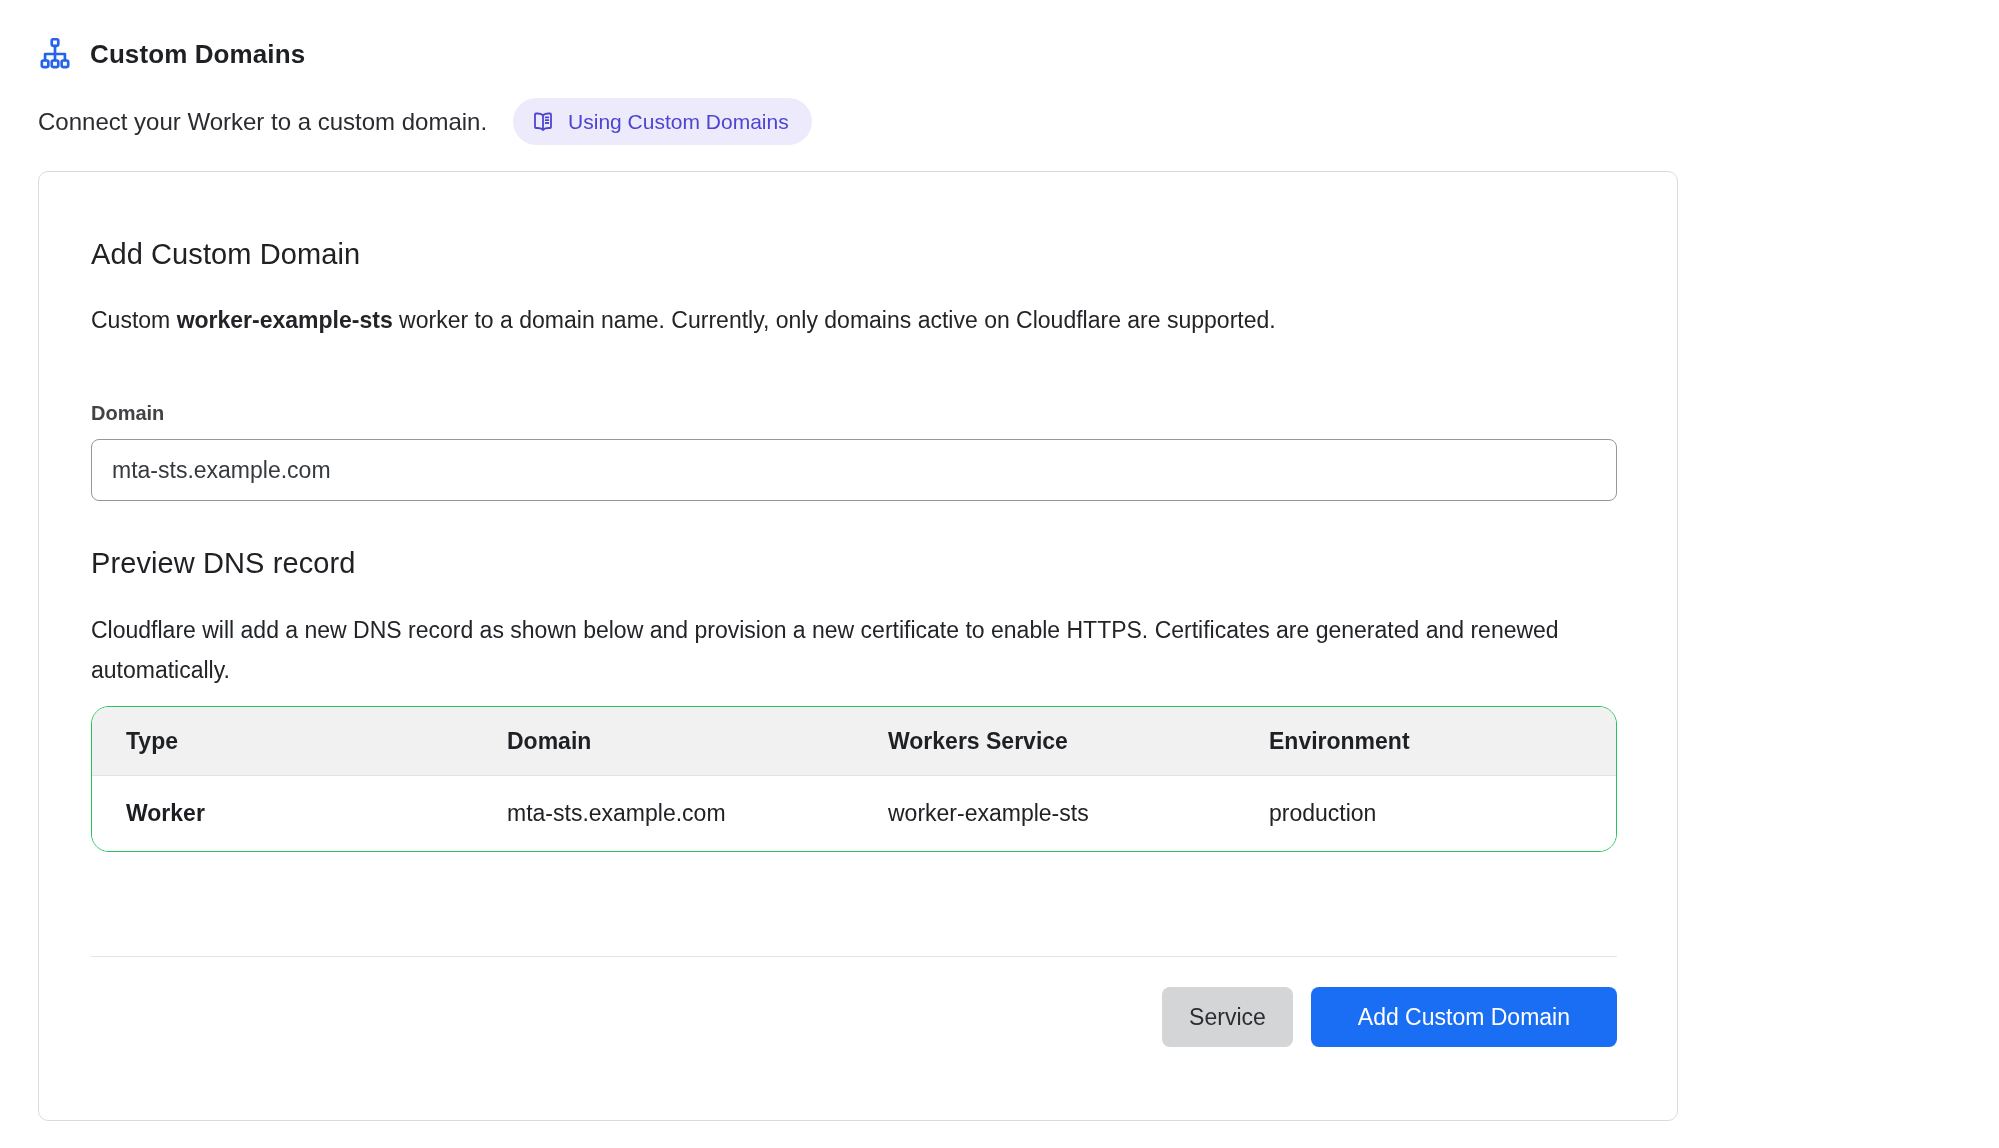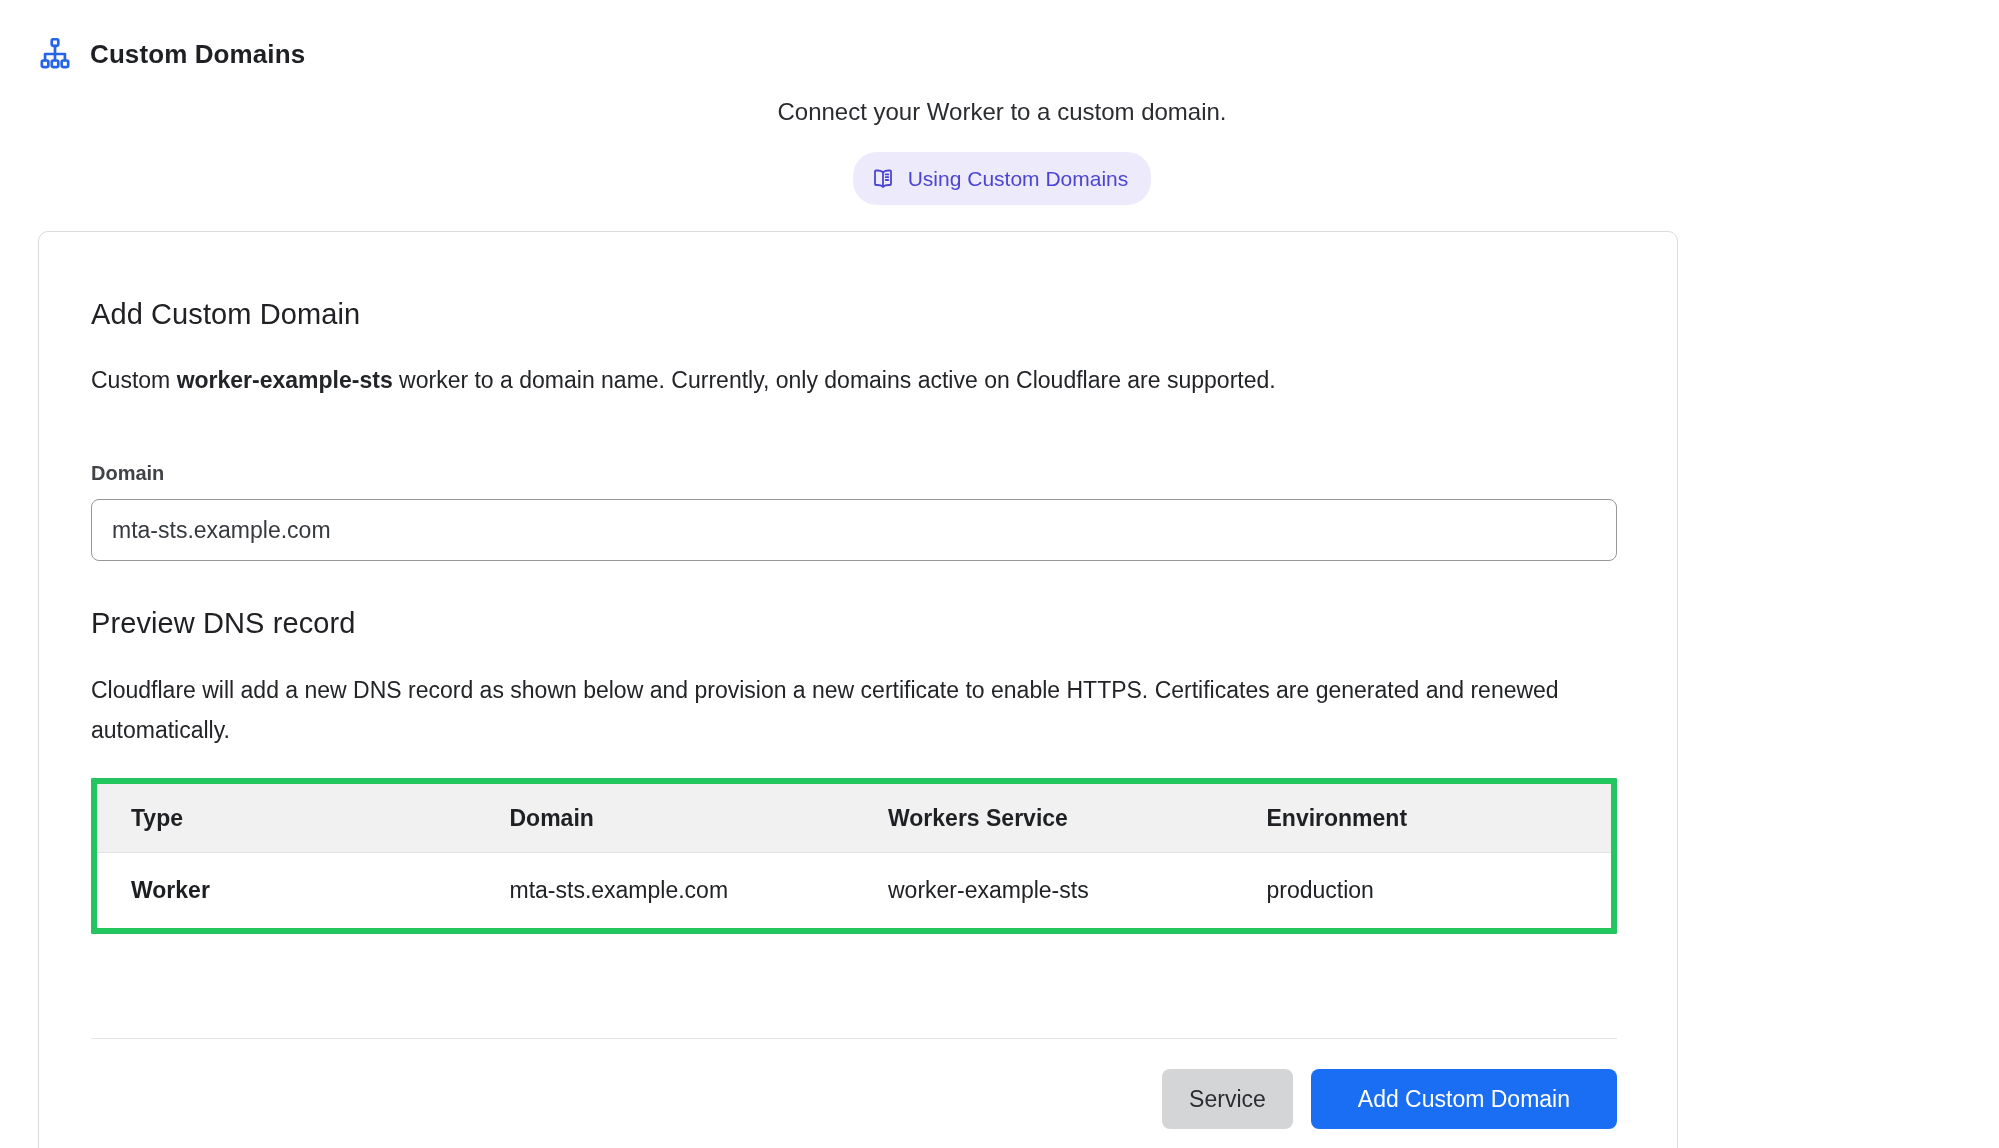--- a/index.html
+++ b/index.html
@@ -11,26 +11,26 @@
     -webkit-font-smoothing: antialiased;
     overflow: hidden;
   }
   .page { padding: 32px 33px 0 38px; }
 
   
   .page-header { display: flex; align-items: center; gap: 18px; height: 44px; }
   .page-header .hier-icon { display: inline-flex; width: 34px; height: 34px; }
   .page-title { font-size: 26px; font-weight: 700; color: #1f2023; letter-spacing: .1px; }
 
-  .sub-row { display: flex; align-items: center; gap: 26px; margin-top: 22px; flex-direction: column; }
+  .sub-row { display: flex; align-items: center; gap: 26px; margin-top: 22px; }
   .sub-text { font-size: 24px; color: #2a2c2f; }
   .docs-badge {
     display: inline-flex; align-items: center; gap: 13px;
     background: #edeafb; border-radius: 24px;
-    height: 53px; padding: 0 23px 0 18px;
+    height: 47px; padding: 0 23px 0 18px;
     text-decoration: none; cursor: pointer;
   }
   .docs-badge .book-icon { display: inline-flex; width: 24px; height: 24px; }
   .docs-badge-label { font-size: 21px; font-weight: 500; color: #4c45d3; }
 
   
   .card {
     margin-top: 26px;
     width: 1640px; height: 950px;
     border: 1px solid #d9dbde; border-radius: 10px;
@@ -47,22 +47,22 @@
     border: 1px solid #95979a; border-radius: 8px;
     padding: 0 20px; font-size: 23px; color: #36393d;
     font-family: inherit; background: #fff; outline: none;
   }
 
   .preview-heading { margin-top: 46px; }
   .dns-desc { margin: 30px 0 0; max-width: 1472px; font-size: 23px; line-height: 40px; color: #222427; }
 
   
   .dns-table {
-    margin-top: 28px;
-    border: 6px solid #22c55e; border-radius: 1px;
+    margin-top: 16px;
+    border: 1px solid #22c55e; border-radius: 18px;
     overflow: hidden;
   }
   .t-row { display: grid; grid-template-columns: 1fr 1fr 1fr 1fr; align-items: center; }
   .t-head { background: #f1f1f2; height: 69px; border-bottom: 1px solid #e2e3e5; }
   .t-body { background: #ffffff; height: 75px; }
   .t-cell { padding-left: 34px; font-size: 23px; color: #202225; }
   .t-head .t-cell { font-weight: 600; color: #1e2023; }
   .cell-type { font-weight: 700; color: #1c1e21; }
 
   .divider { margin-top: 104px; border: none; border-top: 1px solid #e3e4e6; height: 0; }

